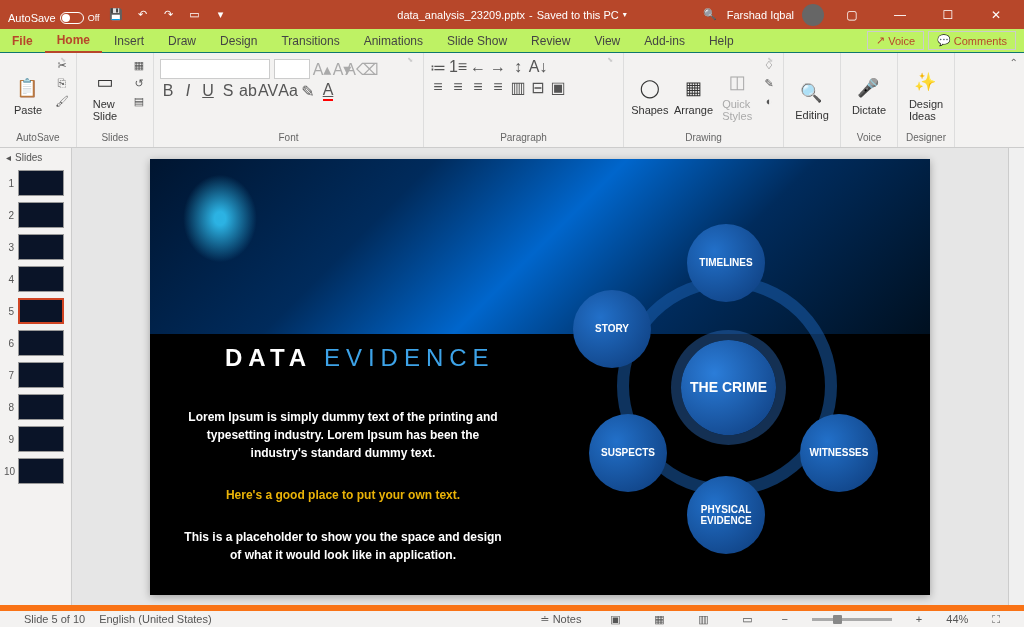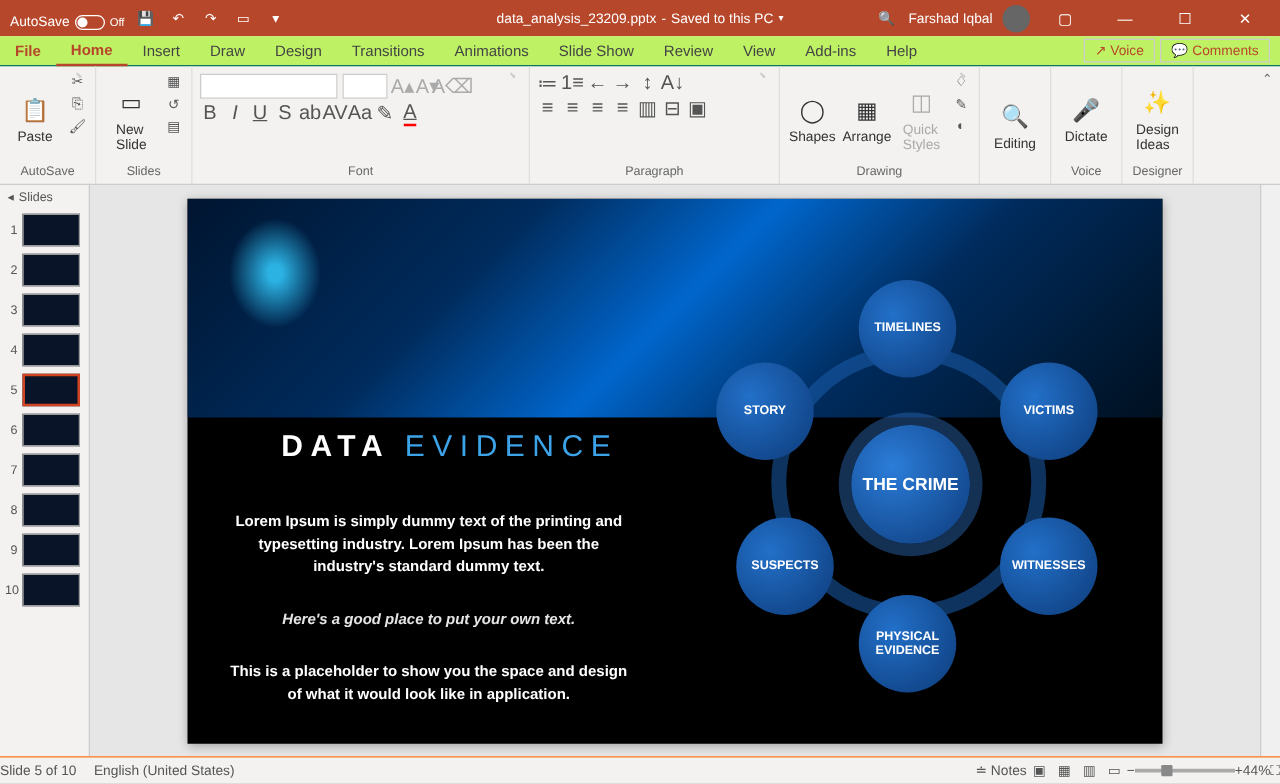--- a/index.html
+++ b/index.html
@@ -42,34 +42,34 @@
 .thumb { width: 46px; height: 26px; background: #0a1428; border: 1px solid #999; }
 .thumb.selected { border: 2px solid #d04423; }
 .slide-area { flex: 1; display: flex; align-items: center; justify-content: center; position: relative; }
 .slide { width: 780px; height: 436px; background: #000; position: relative; box-shadow: 0 2px 8px rgba(0,0,0,0.3); overflow: hidden; }
 .fingerprint-area { position: absolute; top: 0; left: 0; width: 100%; height: 175px; background: linear-gradient(135deg, #001530 0%, #002b5c 30%, #0066cc 50%, #002b5c 70%, #001020 100%); }
 .fingerprint { position: absolute; top: 12px; left: 30px; width: 80px; height: 95px; background: radial-gradient(ellipse, #3cf 10%, transparent 65%); opacity: 0.85; border-radius: 50% 50% 45% 45%; }
 .slide-title { position: absolute; top: 185px; left: 75px; color: #fff; font-size: 24px; letter-spacing: 6px; font-weight: bold; }
 .slide-title .accent { color: #3da3e8; font-weight: normal; }
 .slide-body { position: absolute; top: 225px; left: 28px; width: 330px; color: #fff; font-size: 12px; text-align: center; line-height: 1.5; }
 .slide-body p { margin-bottom: 2px; margin-top: 24px; }
-.slide-body .accent-line { color: #e5e5e5; font-style: italic; }
+.slide-body .accent-line { color: #eab308; }
 .diagram { position: absolute; top: 55px; right: 35px; width: 340px; height: 340px; }
 .center-circle { position: absolute; top: 126px; left: 126px; width: 95px; height: 95px; background: radial-gradient(circle at 35% 35%, #2b7dd9, #0d3a7a); border-radius: 50%; display: flex; align-items: center; justify-content: center; color: #fff; font-size: 14px; font-weight: bold; text-align: center; line-height: 1.2; box-shadow: 0 0 0 10px rgba(44,107,184,0.45); }
 .node { position: absolute; width: 78px; height: 78px; background: radial-gradient(circle at 35% 35%, #2270c9, #0d3a78); border-radius: 50%; display: flex; align-items: center; justify-content: center; color: #fff; font-size: 10px; font-weight: 600; text-align: center; }
 .n1 { top: 10px; left: 132px; }
 .n2 { top: 76px; left: 245px; }
 .n3 { top: 200px; left: 245px; }
 .n4 { top: 262px; left: 132px; }
 .n5 { top: 200px; left: 34px; }
 .n6 { top: 76px; left: 18px; }
 .ring { position: absolute; top: 62px; left: 62px; width: 220px; height: 220px; border: 12px solid #1a5cab; border-radius: 50%; opacity: 0.55; }
-.statusbar { height: 22px; background: #f3f2f1; border-top: 1px solid #f97316; display: flex; align-items: center; font-size: 11px; color: #555; padding: 0 0; }
+.statusbar { height: 22px; background: #f3f2f1; border-top: 6px solid #f97316; display: flex; align-items: center; font-size: 11px; color: #555; padding: 0 24px; }
 .sb-left { display: flex; gap: 14px; }
-.sb-right { margin-left: auto; display: flex; align-items: center; gap: 0; }
+.sb-right { margin-left: auto; display: flex; align-items: center; gap: 24px; }
 .view-btn { width: 20px; height: 16px; display: flex; align-items: center; justify-content: center; cursor: pointer; }
 .zoom-slider { width: 80px; height: 3px; background: #aaa; position: relative; }
 .zoom-slider::after { content: ''; position: absolute; left: 27%; top: -3px; width: 9px; height: 9px; background: #888; border-radius: 1px; }
 .vscroll { width: 16px; background: #f0f0f0; border-left: 1px solid #ccc; }
 .chev { position: absolute; font-size: 7px; color: #ccc; top: 3px; right: 10px; }
 </style>
 </head>
 <body>
 
 <div class="titlebar">
@@ -324,21 +324,20 @@
       </div>
       <div class="slide-body">
         <p><b>Lorem Ipsum is simply dummy text of the printing and typesetting industry. Lorem Ipsum has been the industry's standard dummy text.</b></p>
         <p class="accent-line"><b>Here's a good place to put your own text.</b></p>
         <p><b>This is a placeholder to show you the space and design of what it would look like in application.</b></p>
       </div>
       <div class="diagram">
         <div class="ring"></div>
         <div class="center-circle">THE CRIME</div>
         <div class="node n1">TIMELINES</div>
-        <div class="node n2">VICTIMS</div>
         <div class="node n3">WITNESSES</div>
         <div class="node n4">PHYSICAL EVIDENCE</div>
         <div class="node n5">SUSPECTS</div>
         <div class="node n6">STORY</div>
       </div>
     </div>
   </div>
   <div class="vscroll"></div>
 </div>
 

